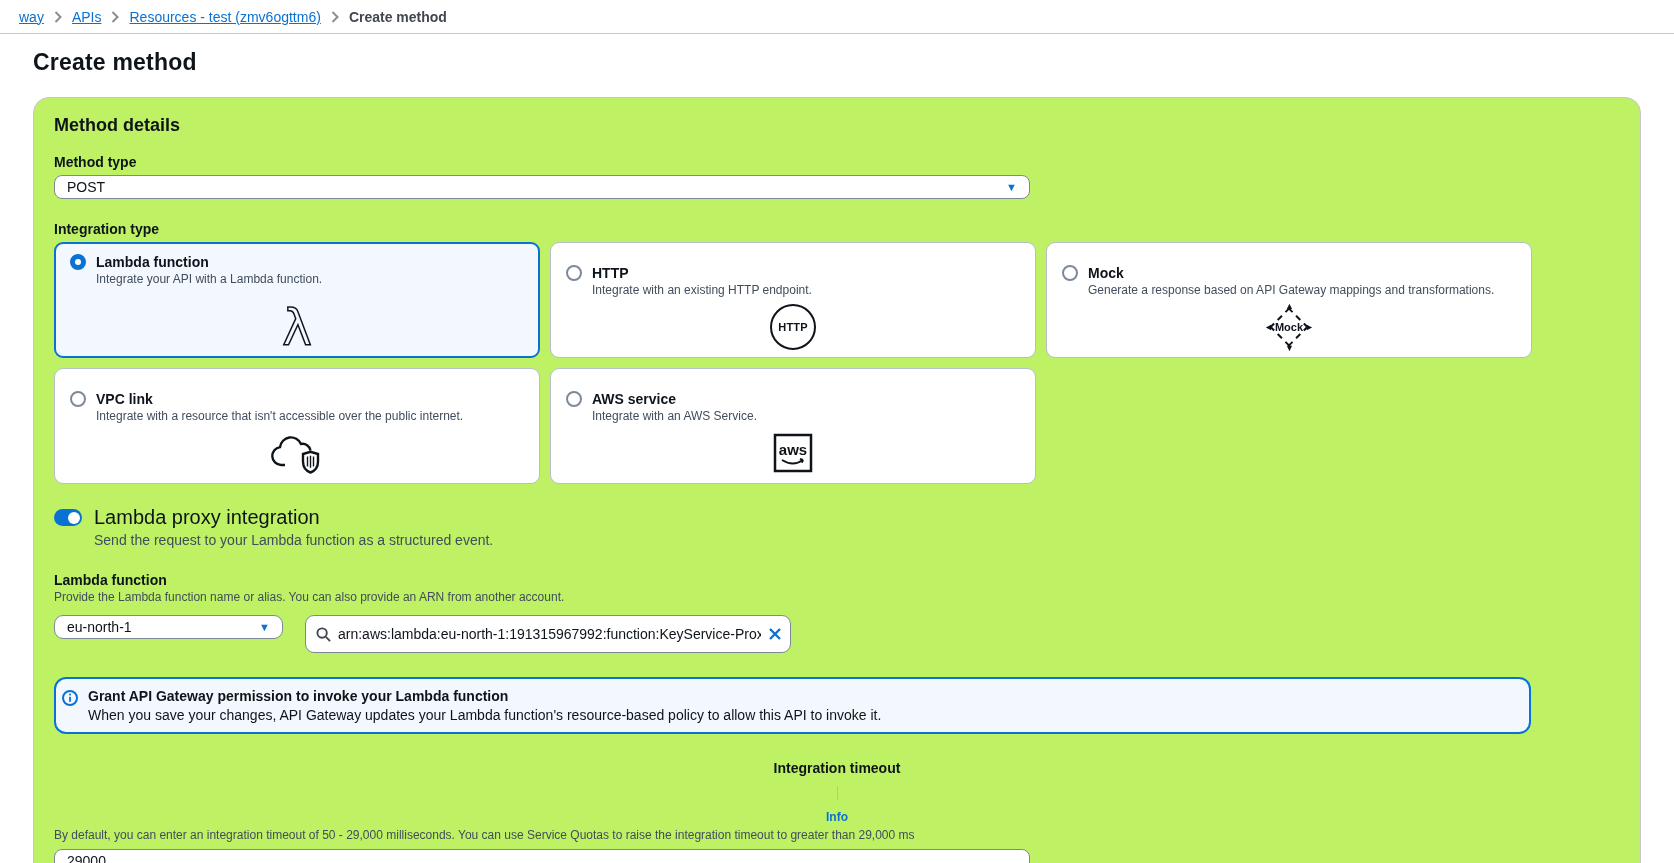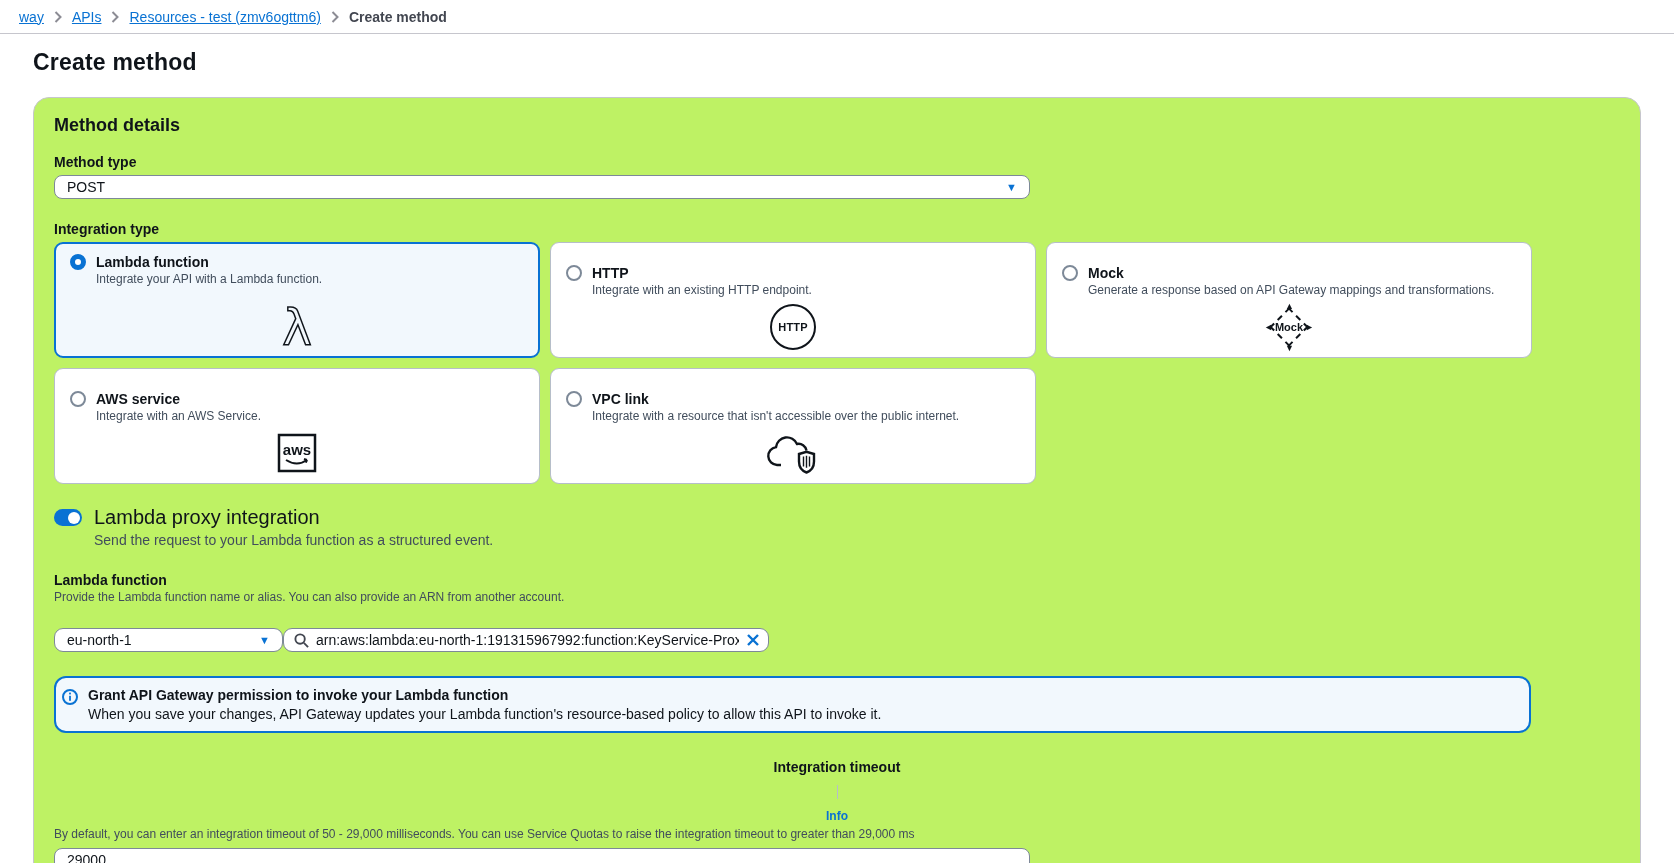--- a/index.html
+++ b/index.html
@@ -103,24 +103,24 @@
     position: relative; cursor: pointer; flex: 0 0 28px;
   }
   .toggle .knob {
     position: absolute; right: 2.5px; top: 2.5px; width: 12px; height: 12px;
     border-radius: 50%; background: #fff;
   }
   .toggle-label { font-size: 20px; font-weight: 400; }
   .toggle-desc { font-size: 14px; color: #414d5c; margin: 3px 0 0 40px; }
   
   .lambda-section { margin-top: 24px; }
-  .lambda-row { display: flex; margin-top: 24px; }
+  .lambda-row { display: flex; gap: 22px; margin-top: 11px; }
   .region-select { width: 229px; border-radius: 9px; }
   .arn-input-wrap {
-    width: 486px; height: 24px; border: 1px solid #7d8998; border-radius: 9px;
+    width: 486px; height: 38px; border: 1px solid #7d8998; border-radius: 9px;
     display: flex; align-items: center; padding: 0 8px 0 10px; gap: 7px; background: #fff;
   }
   .arn-input-wrap input {
     border: none; outline: none; flex: 1; font-size: 14px; color: #0f141a;
     font-family: inherit; background: transparent; min-width: 0;
   }
   .clear-x { cursor: pointer; display: flex; align-items: center; }
   
   .info-alert {
     margin-top: 24px; width: 1477px;
@@ -214,44 +214,44 @@
             <span class="ar r">►</span>
           <span class="ar t">▲</span>
             <span class="ar b">▼</span>
         </span>
       </div>
     </div>
 
     <div class="tile">
       <div class="tile-head">
         <span class="radio"></span>
+        <span class="tile-title">VPC link</span>
+      </div>
+      <div class="tile-desc">Integrate with a resource that isn't accessible over the public internet.</div>
+      <div class="tile-icon-wrap">
+        <svg width="56" height="46" viewBox="0 0 56 46" fill="none" stroke="#0f141a" stroke-width="2.4">
+          <path d="M16 35 h-4 a9 9 0 0 1 -1 -17.9 a11 11 0 0 1 21 -3.1 a8 8 0 0 1 9.5 6.5"></path>
+          <path d="M34 24 l7.5 -2.2 l7.5 2.2 v7.5 c0 5.5 -3.4 9.5 -7.5 11 c-4.1 -1.5 -7.5 -5.5 -7.5 -11 z"></path>
+          <path d="M38.5 26.5 v10 M41.5 25.8 v12 M44.5 26.5 v10" stroke-width="1.4"></path>
+        </svg>
+      </div>
+    </div>
+
+    <div class="tile">
+      <div class="tile-head">
+        <span class="radio"></span>
         <span class="tile-title">AWS service</span>
       </div>
       <div class="tile-desc">Integrate with an AWS Service.</div>
       <div class="tile-icon-wrap">
         <svg width="46" height="46" viewBox="0 0 46 46">
           <rect x="5" y="5" width="36" height="36" fill="none" stroke="#0f141a" stroke-width="2.5"></rect>
           <text x="23" y="25" text-anchor="middle" font-size="15" font-weight="bold" fill="#0f141a" font-family="Liberation Sans, sans-serif">aws</text>
           <path d="M12 30 Q23 37 33 30" fill="none" stroke="#0f141a" stroke-width="2"></path>
           <path d="M33 30 l-3 -1 m3 1 l-1.2 2.6" fill="none" stroke="#0f141a" stroke-width="2"></path>
-        </svg>
-      </div>
-    </div>
-
-    <div class="tile">
-      <div class="tile-head">
-        <span class="radio"></span>
-        <span class="tile-title">VPC link</span>
-      </div>
-      <div class="tile-desc">Integrate with a resource that isn't accessible over the public internet.</div>
-      <div class="tile-icon-wrap">
-        <svg width="56" height="46" viewBox="0 0 56 46" fill="none" stroke="#0f141a" stroke-width="2.4">
-          <path d="M16 35 h-4 a9 9 0 0 1 -1 -17.9 a11 11 0 0 1 21 -3.1 a8 8 0 0 1 9.5 6.5"></path>
-          <path d="M34 24 l7.5 -2.2 l7.5 2.2 v7.5 c0 5.5 -3.4 9.5 -7.5 11 c-4.1 -1.5 -7.5 -5.5 -7.5 -11 z"></path>
-          <path d="M38.5 26.5 v10 M41.5 25.8 v12 M44.5 26.5 v10" stroke-width="1.4"></path>
         </svg>
       </div>
     </div>
   </div>
 
   <div class="toggle-row">
     <span class="toggle">
         <span class="knob"></span>
       </span>
     <span class="toggle-label">Lambda proxy integration</span>

